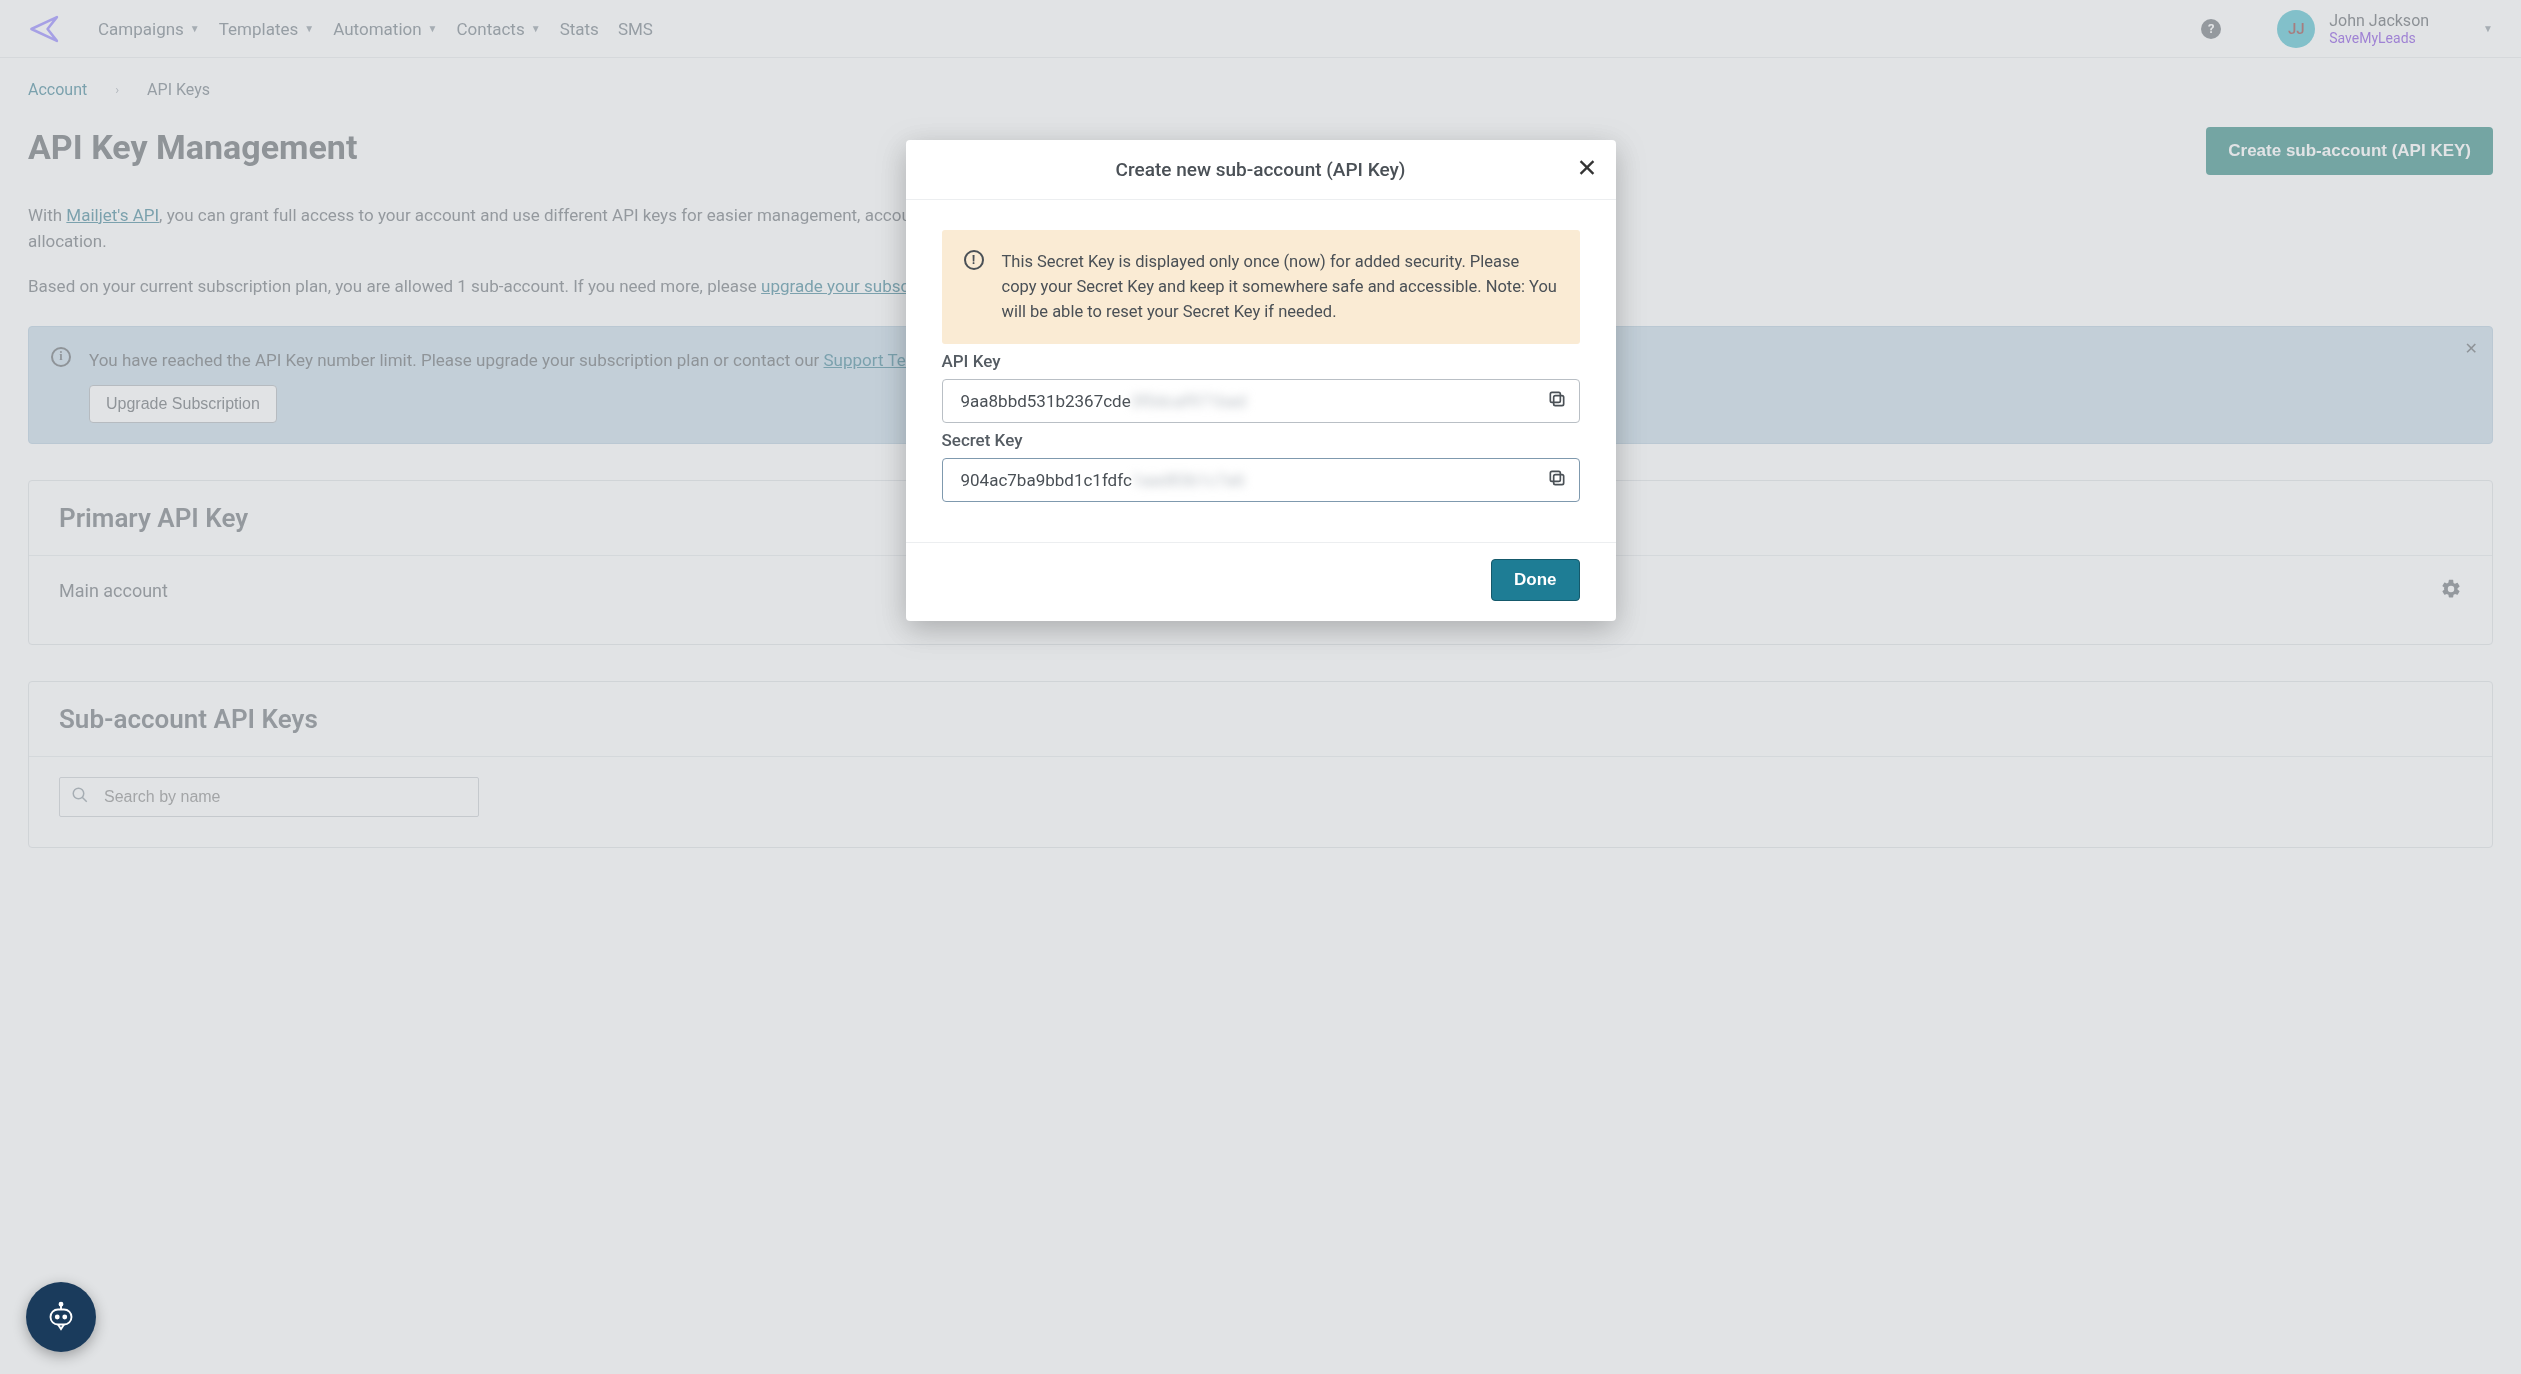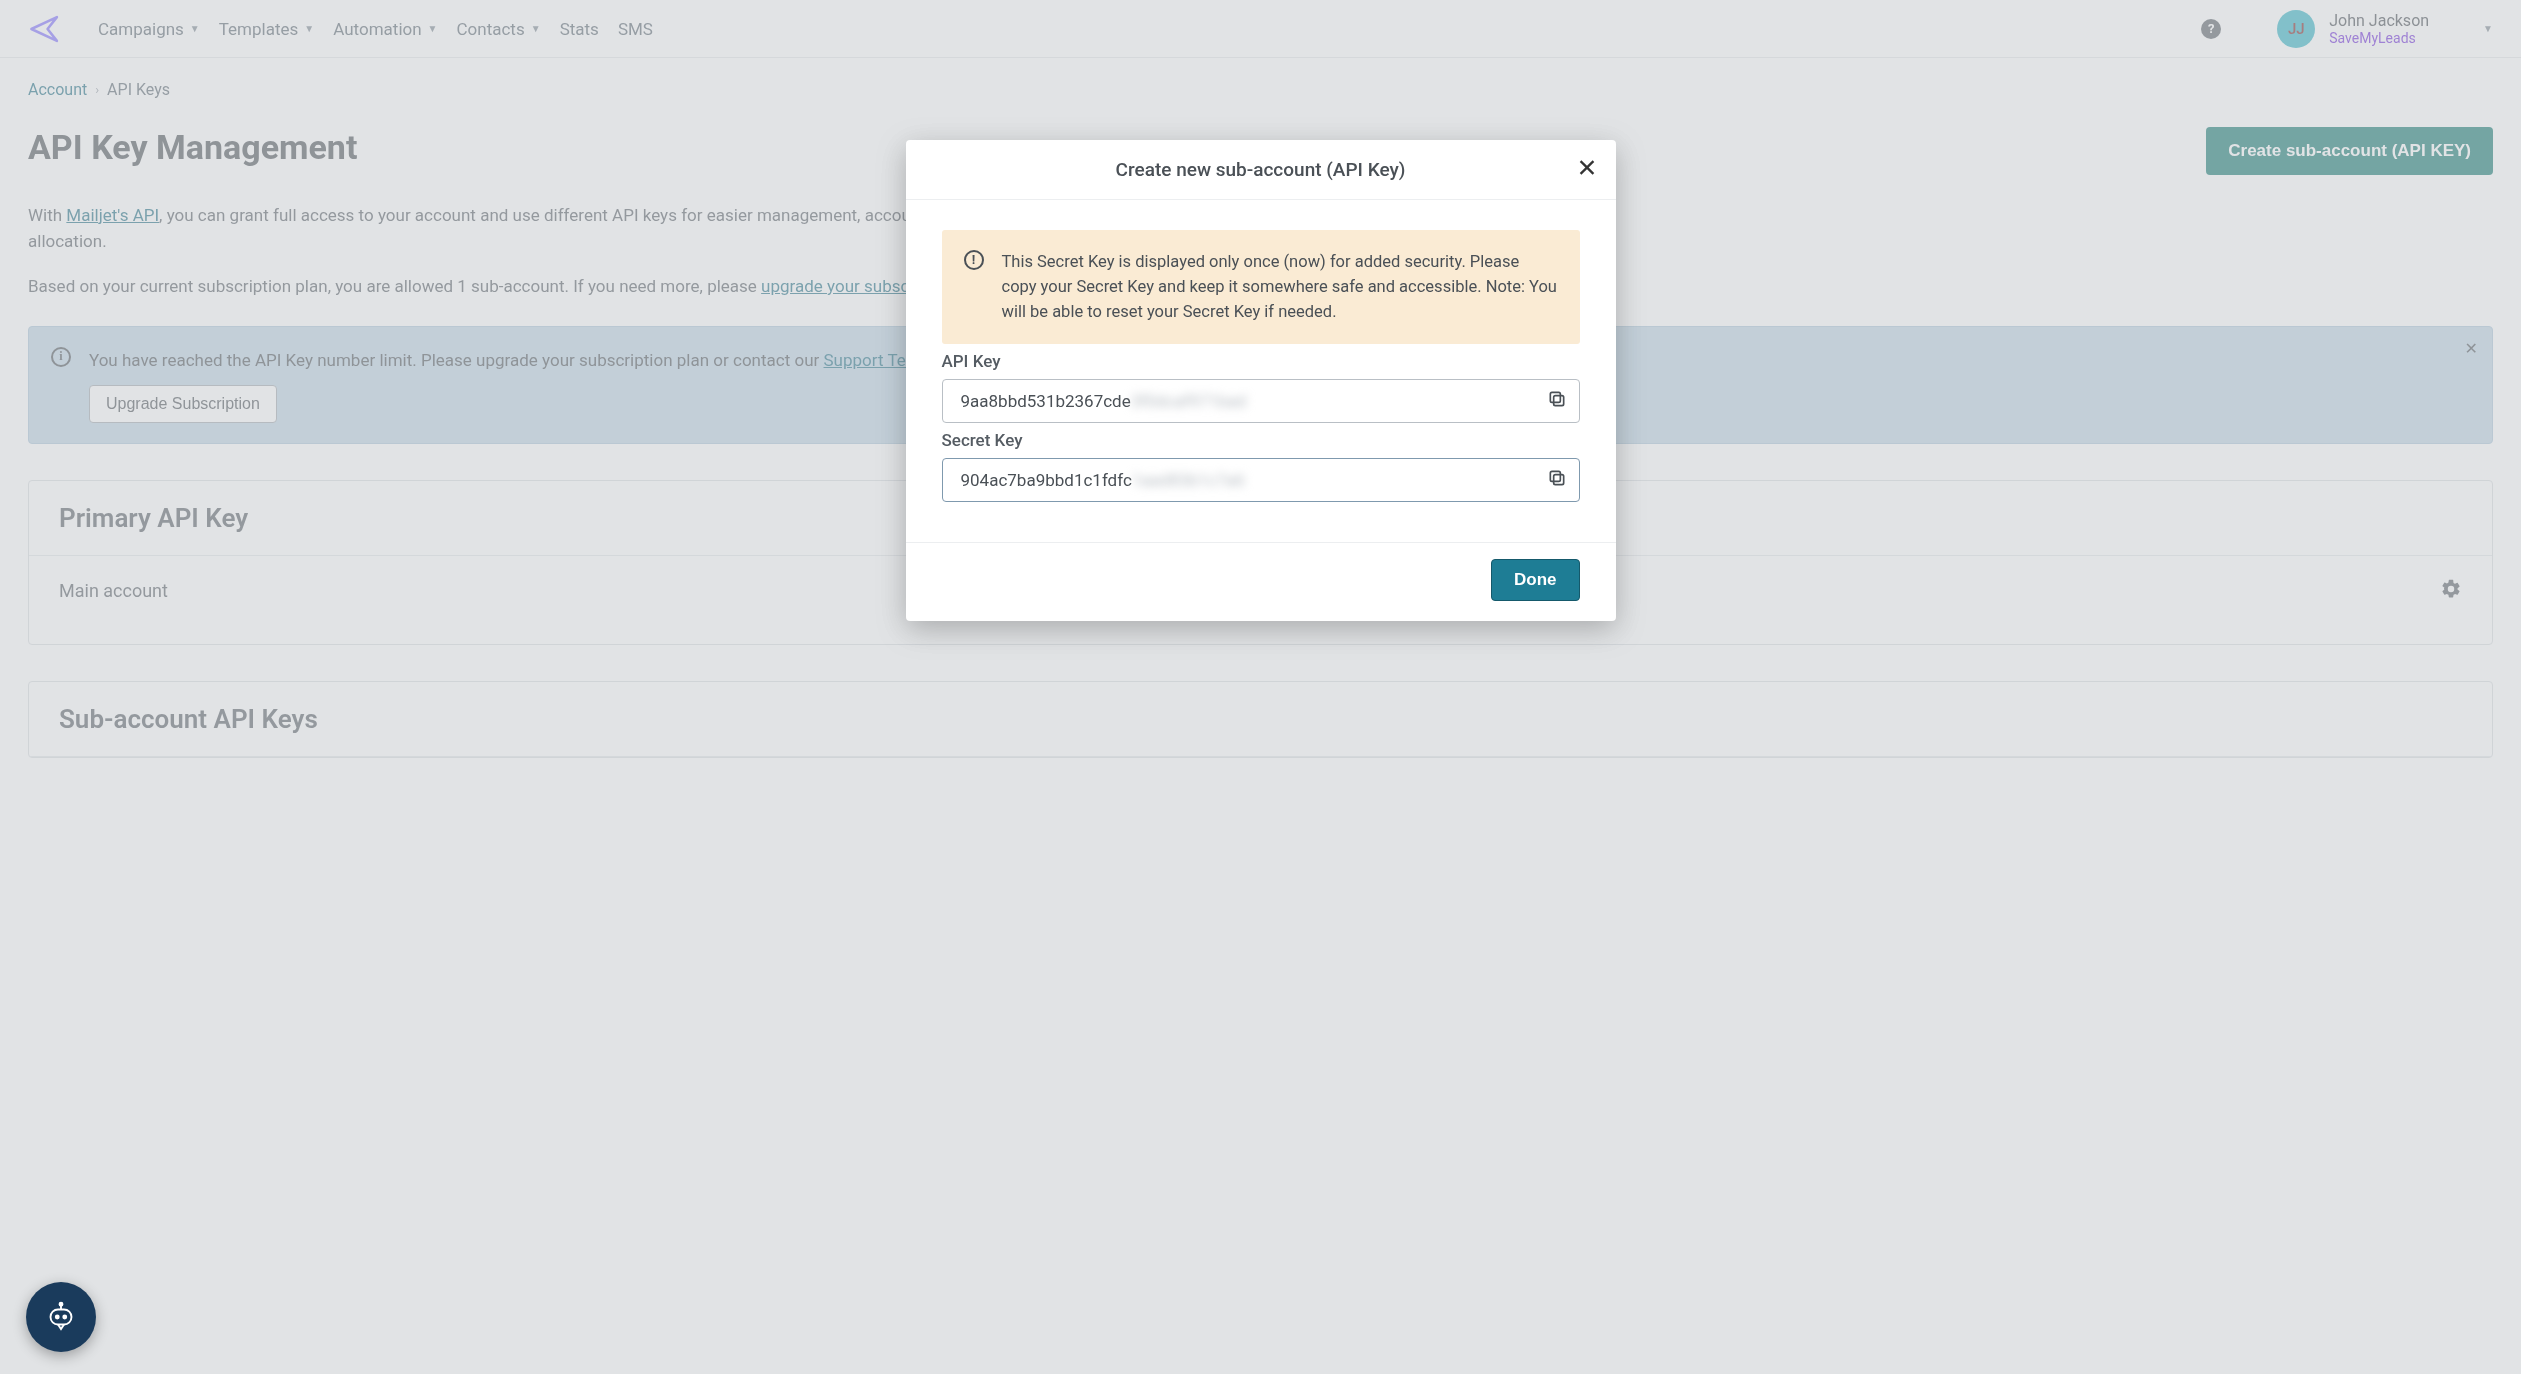--- a/index.html
+++ b/index.html
@@ -39,21 +39,21 @@
     background:#2db1c3; color:#7f1d1d; display:flex;
     align-items:center; justify-content:center; font-size:15px; font-weight:500;
   }
   .user-text { line-height:1.2; }
   .user-name { color:#444a50; font-size:16px; }
   .user-org { color:#6d28d9; font-size:14px; }
   .user-caret { margin-left:40px; font-size:10px; color:#7c8891; }
 
   
   .page { padding: 22px 28px; }
-  .breadcrumb { display:flex; align-items:center; gap:8px; font-size:16px; }
+  .breadcrumb { display:flex; align-items:center; gap:28px; font-size:16px; }
   .breadcrumb a { color:#1e6e84; text-decoration:none; cursor:pointer; }
   .breadcrumb .sep { color:#9aa2aa; font-size:13px; }
   .breadcrumb .current { color:#5a6670; }
 
   .page-title-row { display:flex; align-items:flex-start; justify-content:space-between; margin-top:28px; }
   h1.page-title { font-size:34px; font-weight:700; color:#4a5056; }
   .create-btn {
     background:#0f766e; color:#fff; border:none;
     padding:14px 22px; border-radius:4px; font-size:17px;
     font-weight:600; cursor:default;
@@ -257,20 +257,29 @@
       <div class="gear">
         <svg width="22" height="22" viewBox="0 0 24 24" fill="currentColor">
             <path d="M19.14 12.94a7.07 7.07 0 0 0 .05-.94 7.07 7.07 0 0 0-.05-.94l2.03-1.58a.5.5 0 0 0 .12-.64l-1.92-3.32a.5.5 0 0 0-.6-.22l-2.39.96a7.03 7.03 0 0 0-1.62-.94l-.36-2.54A.5.5 0 0 0 13.9 2h-3.84a.5.5 0 0 0-.49.42l-.36 2.54c-.58.24-1.13.55-1.62.94l-2.39-.96a.5.5 0 0 0-.6.22L2.68 8.48a.5.5 0 0 0 .12.64l2.03 1.58c-.3.31-.5.63-.5.94s.2.63.5.94L2.8 14.16a.5.5 0 0 0-.12.64l1.92 3.32c.13.22.39.31.6.22l2.39-.96c.49.39 1.04.7 1.62.94l.36 2.54c.4.24.25.42.49.42h3.84c.24 0 .45-.18.49-.42l.36-2.54c.58-.24 1.13-.55 1.62-.94l2.39.96c.21.09.47 0 .6-.22l1.92-3.32a.5.5 0 0 0-.12-.64l-2.03-1.58zM12 15.5A3.5 3.5 0 1 1 12 8.5a3.5 3.5 0 0 1 0 7z"></path>
           </svg>
       </div>
     </div>
   </div>
 
   <div class="card sub-card">
     <div class="card-header">Sub-account API Keys</div>
+    <div class="search-wrap">
+      <span class="sicon">
+        <svg width="18" height="18" viewBox="0 0 24 24" fill="none" stroke="currentColor" stroke-width="2">
+            <circle cx="10" cy="10" r="7"></circle>
+            <line x1="21" y1="21" x2="15" y2="15"></line>
+          </svg>
+      </span>
+      <input type="text" placeholder="Search by name" style="">
+    </div>
   </div>
 </div>
 
 <div class="overlay">
   <div class="modal">
     <div class="modal-header">
       <div class="modal-title">Create new sub-account (API Key)</div>
       <div class="modal-close">
         <svg width="22" height="22" viewBox="0 0 24 24" stroke="currentColor" stroke-width="2.5" fill="none">
             <line x1="5" y1="5" x2="19" y2="19"></line>

